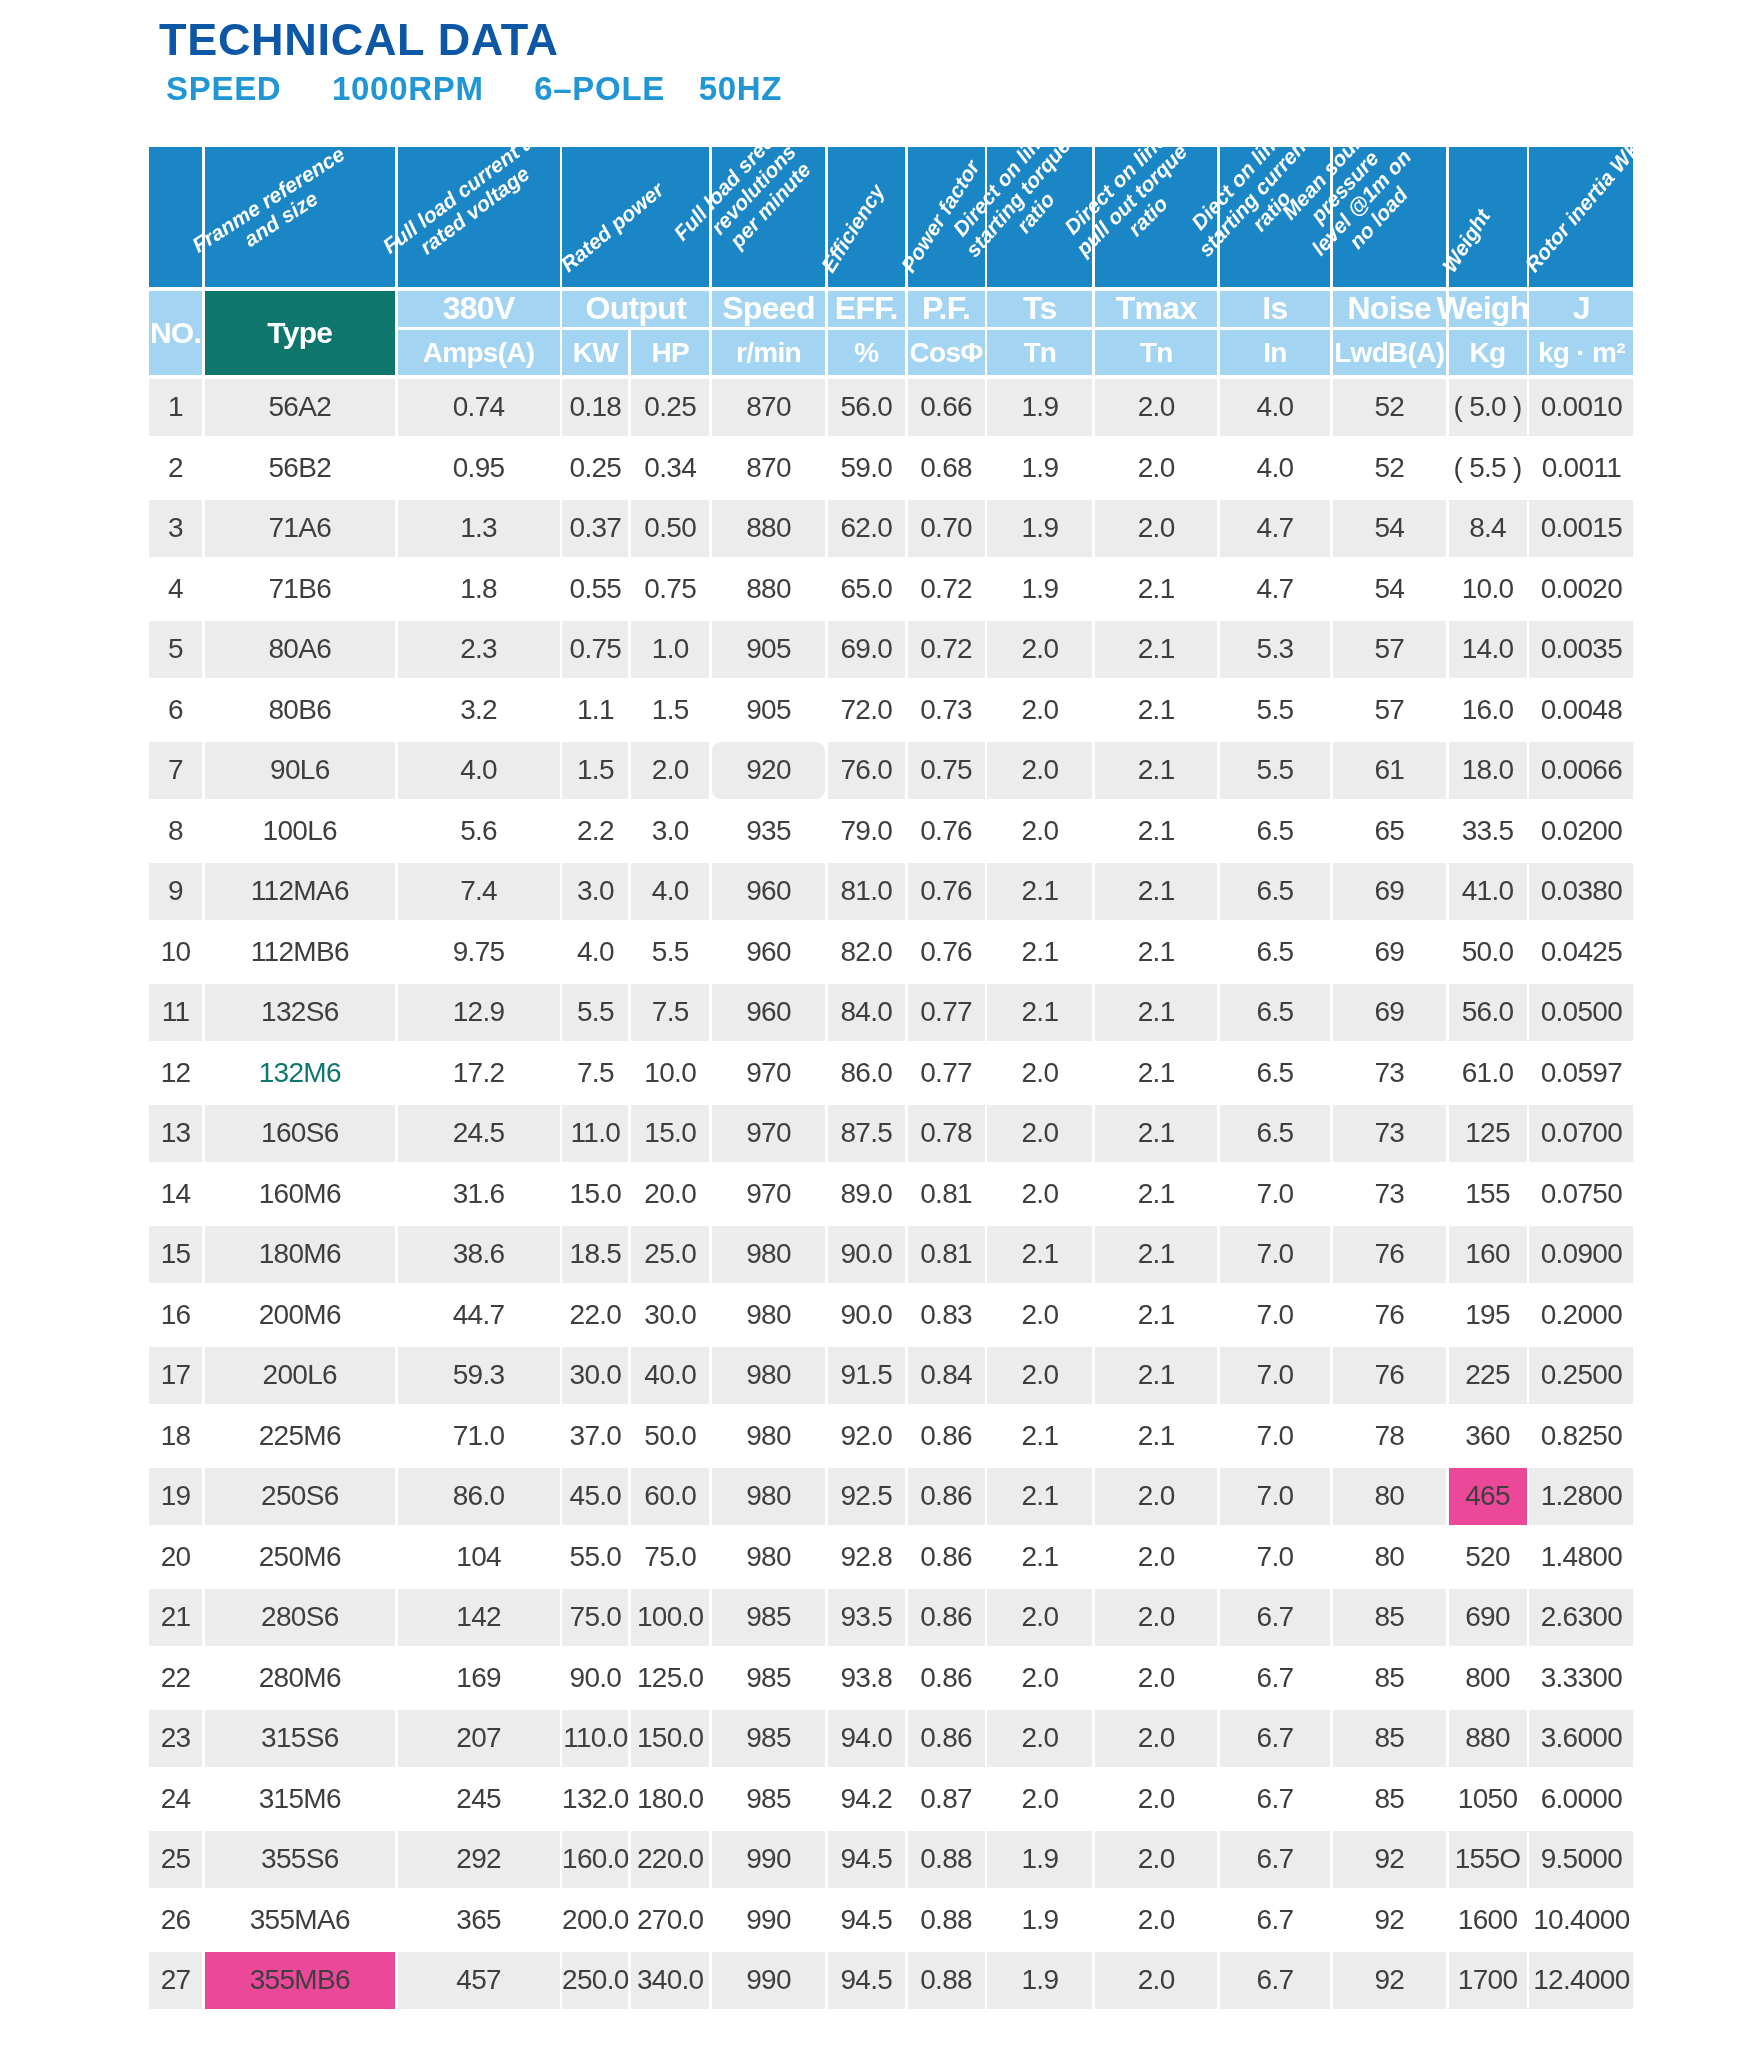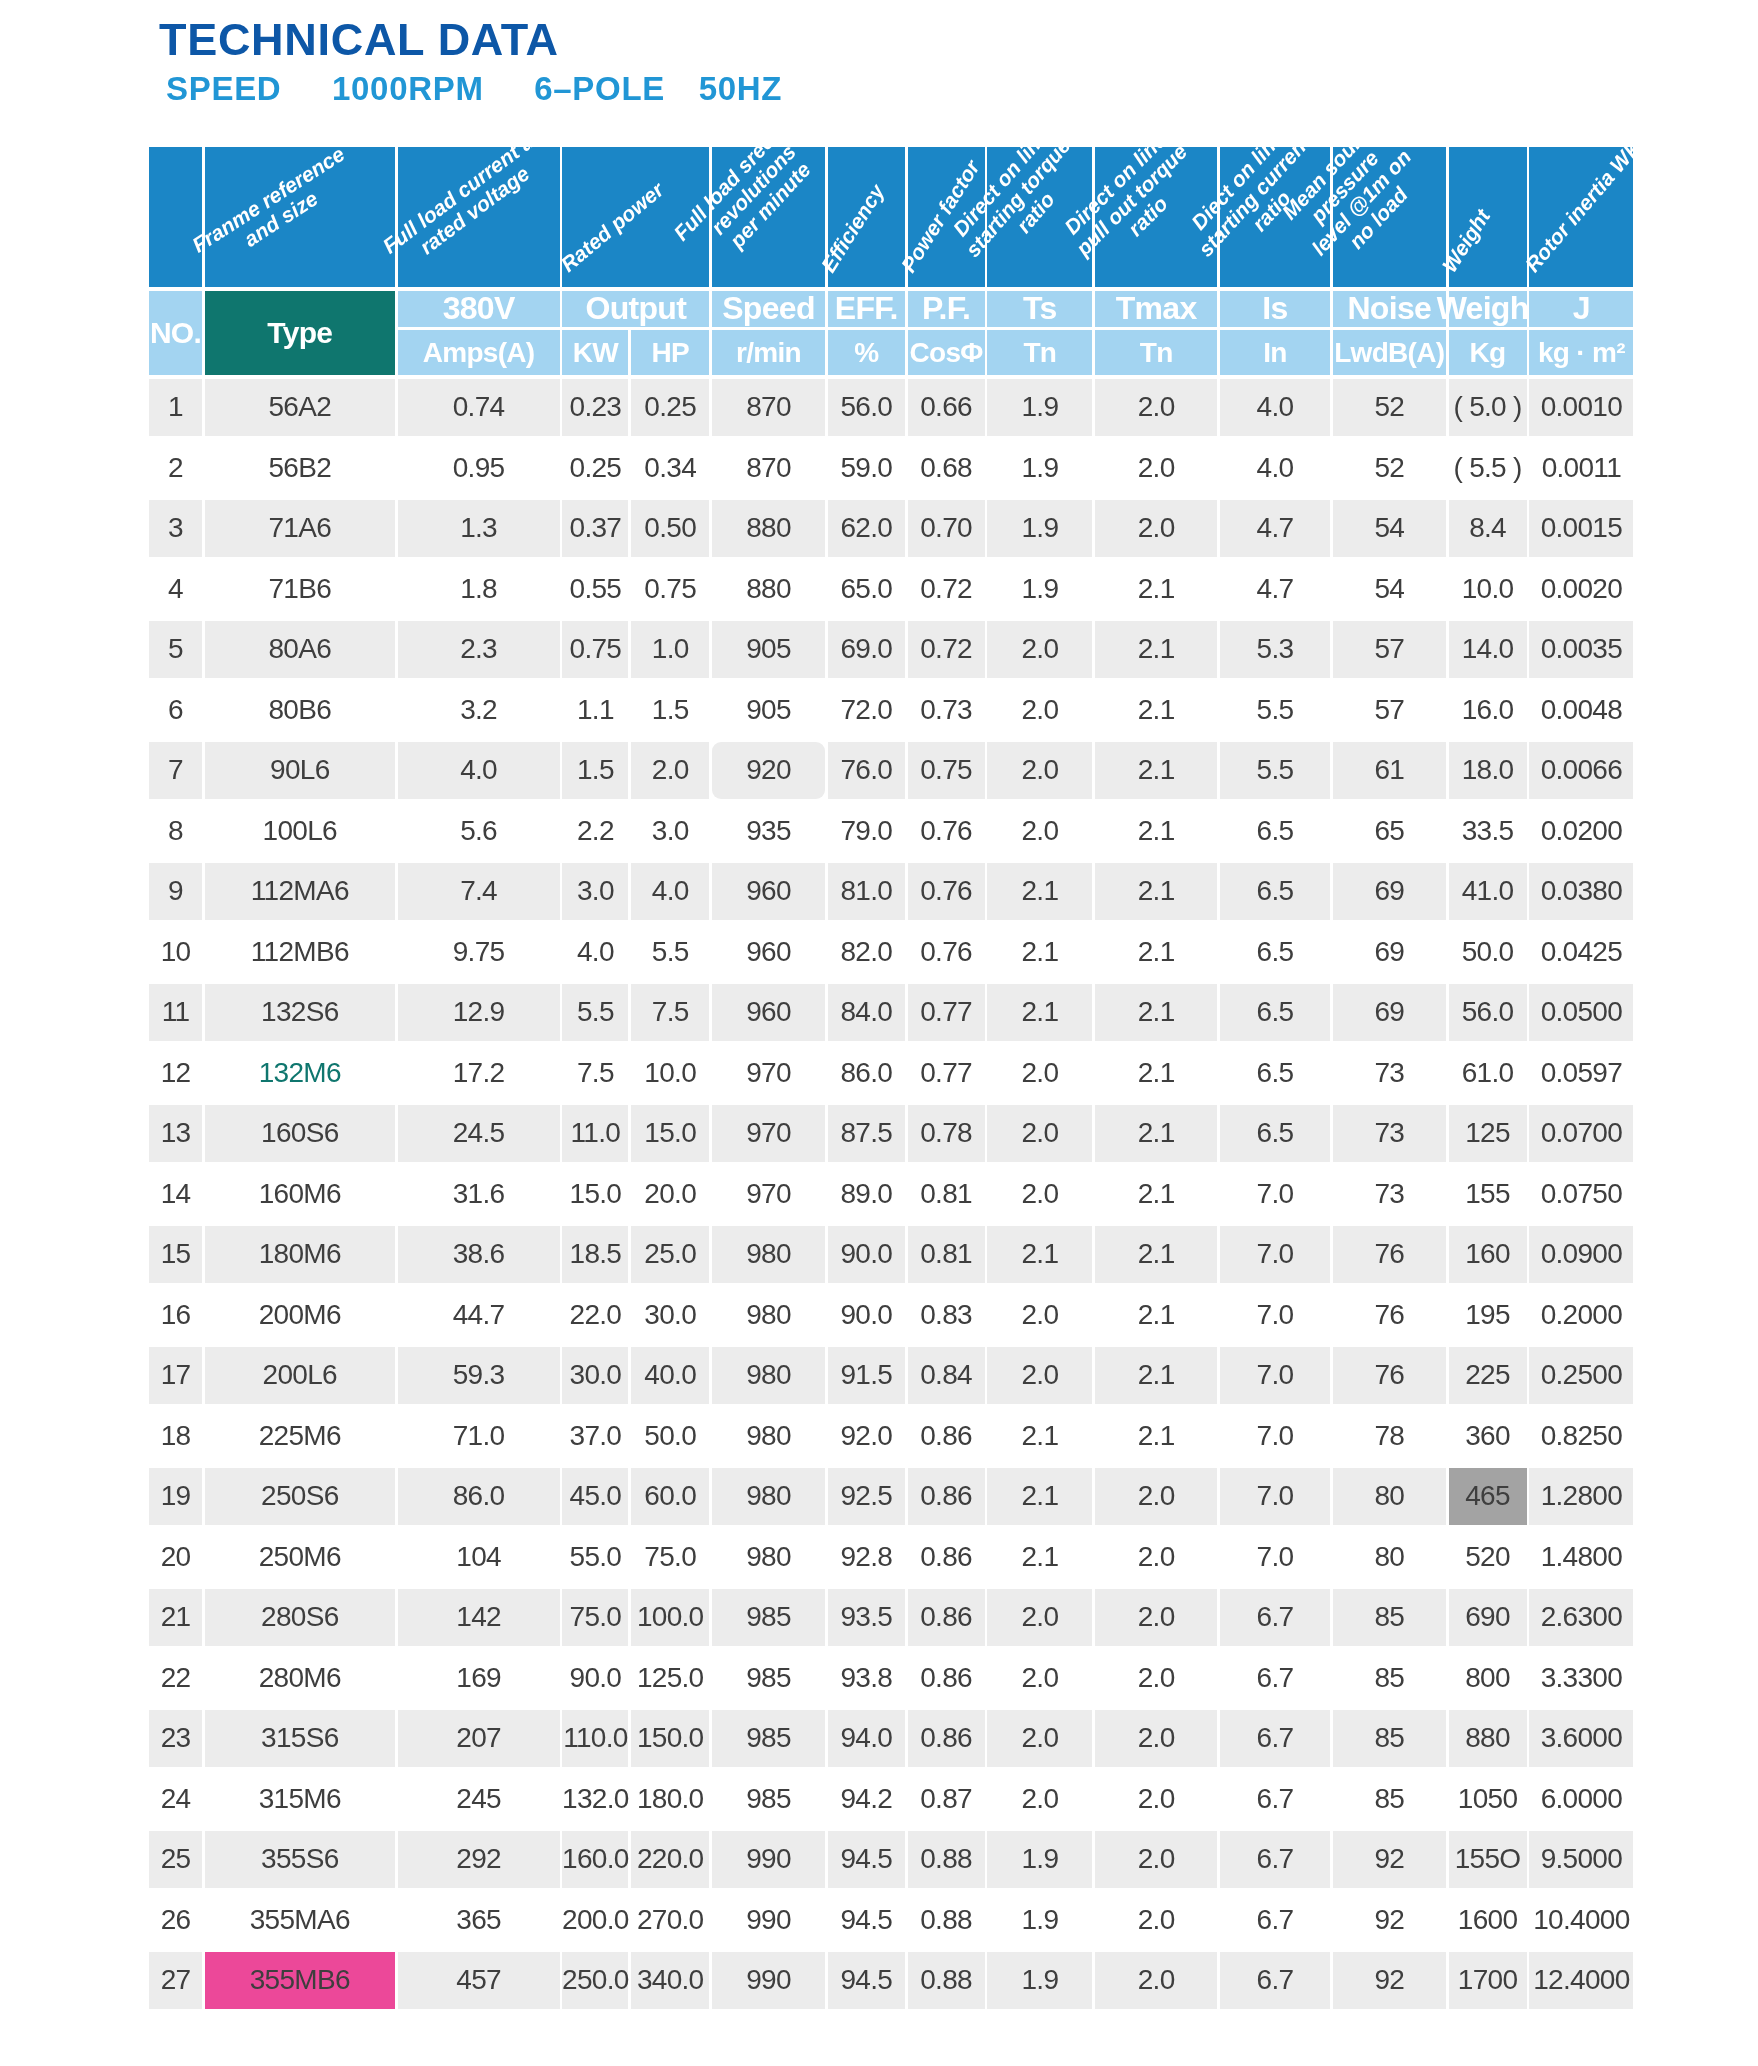--- a/index.html
+++ b/index.html
@@ -156,21 +156,21 @@
       <div class="cell data" style="grid-area: 4 / 1 / span 1 / span 1; background: rgb(236, 236, 236); color: rgb(62, 62, 62);">
         <span>1</span>
       </div>
       <div class="cell data" style="grid-area: 4 / 2 / span 1 / span 1; background: rgb(236, 236, 236); color: rgb(62, 62, 62);">
         <span>56A2</span>
       </div>
       <div class="cell data" style="grid-area: 4 / 3 / span 1 / span 1; background: rgb(236, 236, 236); color: rgb(62, 62, 62);">
         <span>0.74</span>
       </div>
       <div class="cell data" style="grid-area: 4 / 4 / span 1 / span 1; background: rgb(236, 236, 236); color: rgb(62, 62, 62);">
-        <span>0.23</span>
+        <span>0.18</span>
       </div>
       <div class="cell data" style="grid-area: 4 / 5 / span 1 / span 1; background: rgb(236, 236, 236); color: rgb(62, 62, 62);">
         <span>0.25</span>
       </div>
       <div class="cell data" style="grid-area: 4 / 6 / span 1 / span 1; background: rgb(236, 236, 236); color: rgb(62, 62, 62);">
         <span>870</span>
       </div>
       <div class="cell data" style="grid-area: 4 / 7 / span 1 / span 1; background: rgb(236, 236, 236); color: rgb(62, 62, 62);">
         <span>56.0</span>
       </div>
@@ -938,21 +938,21 @@
       </div>
       <div class="cell data" style="grid-area: 22 / 10 / span 1 / span 1; background: rgb(236, 236, 236); color: rgb(62, 62, 62);">
         <span>2.0</span>
       </div>
       <div class="cell data" style="grid-area: 22 / 11 / span 1 / span 1; background: rgb(236, 236, 236); color: rgb(62, 62, 62);">
         <span>7.0</span>
       </div>
       <div class="cell data" style="grid-area: 22 / 12 / span 1 / span 1; background: rgb(236, 236, 236); color: rgb(62, 62, 62);">
         <span>80</span>
       </div>
-      <div class="cell data" style="grid-area: 22 / 13 / span 1 / span 1; background: #a3a3a3; color: rgb(62, 62, 62);">
+      <div class="cell data" style="grid-area: 22 / 13 / span 1 / span 1; background: #ec4899; color: rgb(62, 62, 62);">
         <span>465</span>
       </div>
       <div class="cell data" style="grid-area: 22 / 14 / span 1 / span 1; background: rgb(236, 236, 236); color: rgb(62, 62, 62);">
         <span>1.2800</span>
       </div>
       <div class="cell data" style="grid-area: 23 / 1 / span 1 / span 1; background: rgb(255, 255, 255); color: rgb(62, 62, 62);">
         <span>20</span>
       </div>
       <div class="cell data" style="grid-area: 23 / 2 / span 1 / span 1; background: rgb(255, 255, 255); color: rgb(62, 62, 62);">
         <span>250M6</span>

